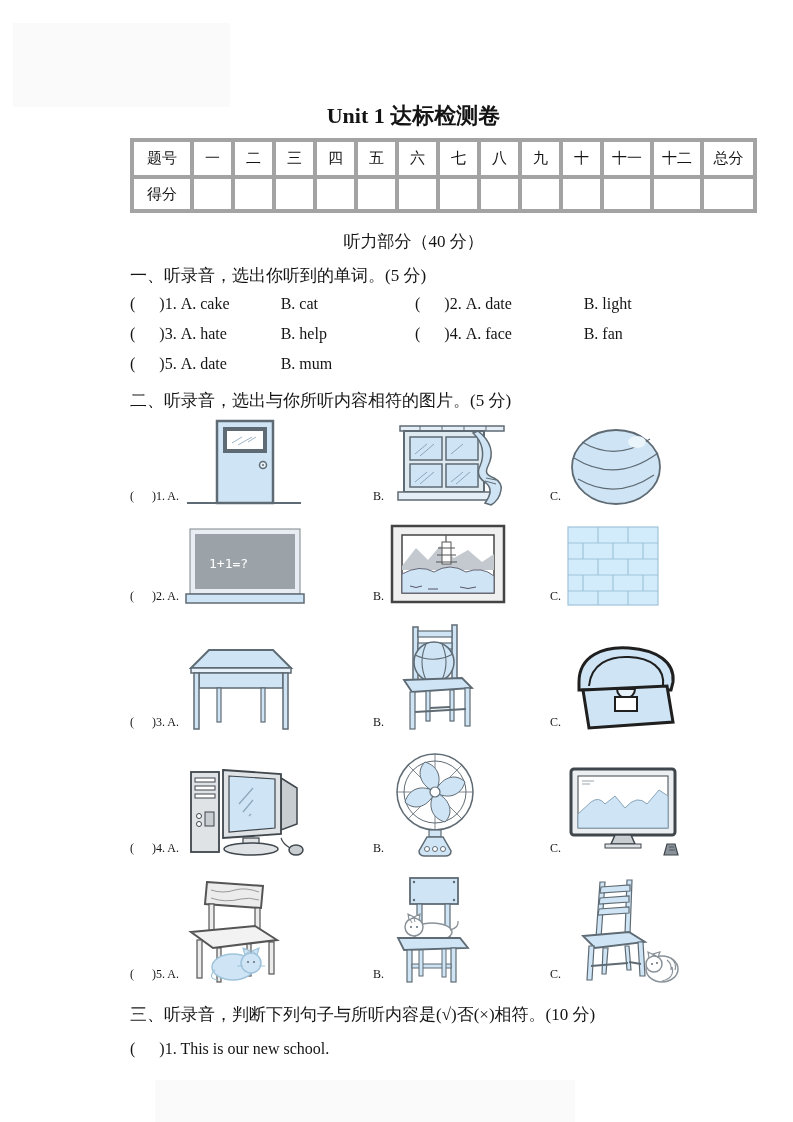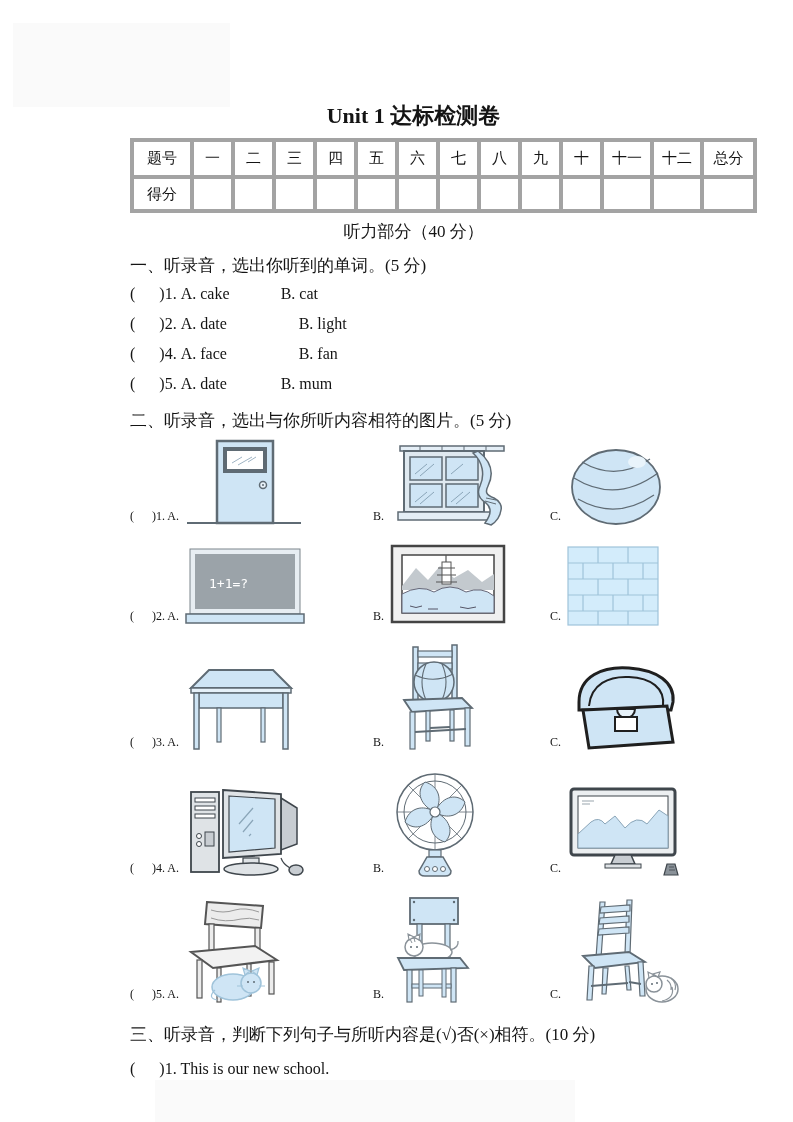--- a/index.html
+++ b/index.html
@@ -8,23 +8,23 @@
   .shade{position:absolute;background:#fafafa;}
   .shade.tl{left:13px;top:23px;width:217px;height:84px;}
   .shade.bm{left:155px;top:1080px;width:420px;height:42px;}
   .content{position:absolute;left:130px;top:103px;width:567px;}
   .title{text-align:center;font-weight:bold;font-size:22px;line-height:26px;margin-bottom:9px;}
   table.score{border-collapse:collapse;width:567px;table-layout:fixed;}
   table.score td{border:4px solid #a3a3a3;text-align:center;font-size:15px;padding:0;}
   table.score tr.hdr td{height:33px;}
   table.score tr.scr td{height:30px;}
   .cw1{width:56px;} .cw{width:37px;} .cw2{width:46px;} .cwt{width:49px;}
-  .part-header{text-align:center;font-size:17px;line-height:24px;margin-top:7px;}
+  .part-header{text-align:center;font-size:17px;line-height:24px;margin-top:17px;}
   .sec-heading{font-size:17px;line-height:26px;margin-top:9px;}
-  .opt-row{font-size:16px;line-height:30px;display:flex;flex-direction:column;}
+  .opt-row{font-size:16px;line-height:30px;display:flex;}
   .opt-row .qno{white-space:pre;display:inline-block;}
   .opt-row .oa{display:inline-block;width:100px;}
   .opt-row .g1{width:285px;display:inline-block;}
   .pic-row{display:flex;align-items:flex-end;margin-bottom:18px;}
   .pic-row .cell{display:flex;align-items:flex-end;}
   .pic-row .c1{width:243px;}
   .pic-row .c2{width:177px;}
   .pic-row .c3{flex:1;}
   .pic-label{white-space:pre;font-size:12px;line-height:20px;flex:none;}
   .pic-row svg{margin-left:6px;display:block;}
@@ -79,20 +79,21 @@
       </table>
 
     <div class="part-header">听力部分（40 分）</div>
 
     <div class="sec-heading">一、听录音，选出你听到的单词。(5 分)</div>
     <div class="opt-row">
       <span class="g1"><span class="qno">(      )1. </span><span class="oa">A. cake</span><span>B. cat</span></span>
       <span><span class="qno">(      )2. </span><span class="oa" style="width:118px">A. date</span><span>B. light</span></span>
     </div>
     <div class="opt-row">
+      <span class="g1"><span class="qno">(      )3. </span><span class="oa">A. hate</span><span>B. help</span></span>
       <span><span class="qno">(      )4. </span><span class="oa" style="width:118px">A. face</span><span>B. fan</span></span>
     </div>
     <div class="opt-row">
       <span class="g1"><span class="qno">(      )5. </span><span class="oa">A. date</span><span>B. mum</span></span>
     </div>
 
     <div class="sec-heading">二、听录音，选出与你所听内容相符的图片。(5 分)</div>
 
     <div class="pic-row mt4">
       <div class="cell c1">

